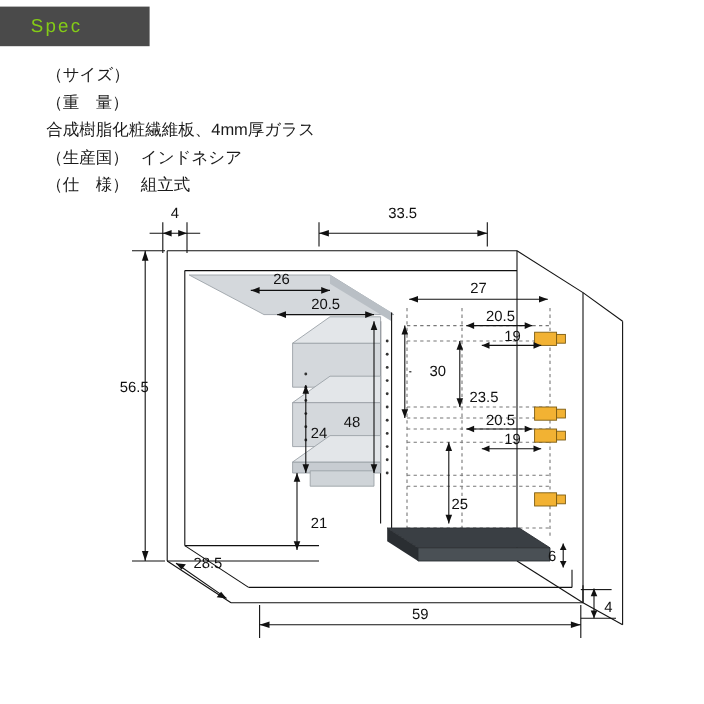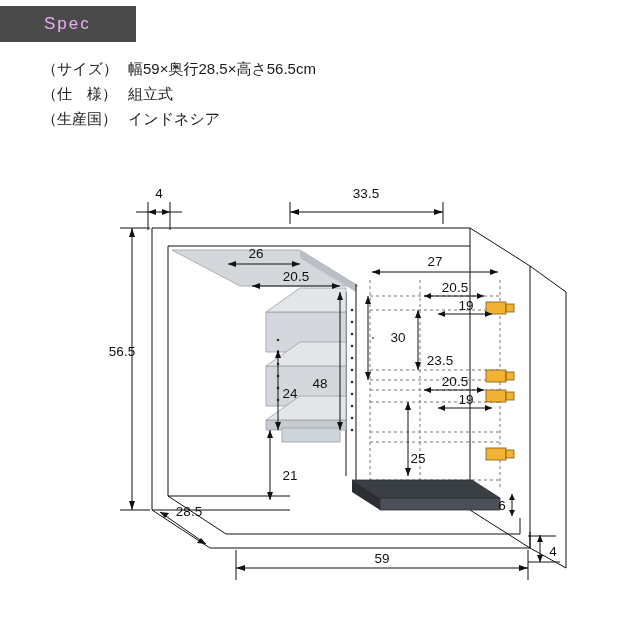--- a/index.html
+++ b/index.html
@@ -17,24 +17,24 @@
   }
 
   
   .spec-header {
     position: absolute;
     left: 0;
     top: 6px;
     width: 136px;
     height: 36px;
     background: #4a4a4a;
-    color: #f0abfc;
+    color: #84cc16;
     display: flex;
     align-items: center;
-    padding-left: 44px;
+    padding-left: 28px;
     box-sizing: border-box;
   }
   .spec-header .title {
     font-size: 17px;
     letter-spacing: 2px;
     font-family: "Liberation Sans", sans-serif;
   }
 
   
   .spec-list {
@@ -77,33 +77,34 @@
 </head>
 <body>
 
 <div class="spec-header">
   <span class="title">Spec</span>
 </div>
 
 <div class="spec-list">
   <div class="spec-row">
     <span class="spec-label">（サイズ）</span>
-    <span class="spec-value">幅59×奥行28.5×高さ56.5cm</span>
-  </div>
-  <div class="spec-row">
-  </div>
-  <div class="spec-row">
+  </div>
+  <div class="spec-row">
+    <span class="spec-label">（重　量）</span>
+  </div>
+  <div class="spec-row">
+    <span class="spec-value">合成樹脂化粧繊維板、4mm厚ガラス</span>
+  </div>
+  <div class="spec-row">
+    <span class="spec-label">（生産国）</span>
+    <span class="spec-value">インドネシア</span>
   </div>
   <div class="spec-row">
     <span class="spec-label">（仕　様）</span>
     <span class="spec-value">組立式</span>
-  </div>
-  <div class="spec-row">
-    <span class="spec-label">（生産国）</span>
-    <span class="spec-value">インドネシア</span>
   </div>
 </div>
 
 <div class="drawing">
 <svg width="640" height="430" viewBox="0 0 640 430" xmlns="http://www.w3.org/2000/svg">
 
   <g fill="none" stroke="#111111" stroke-width="1">
 
     <g>
       <line x1="148" y1="22" x2="148" y2="50"></line>

